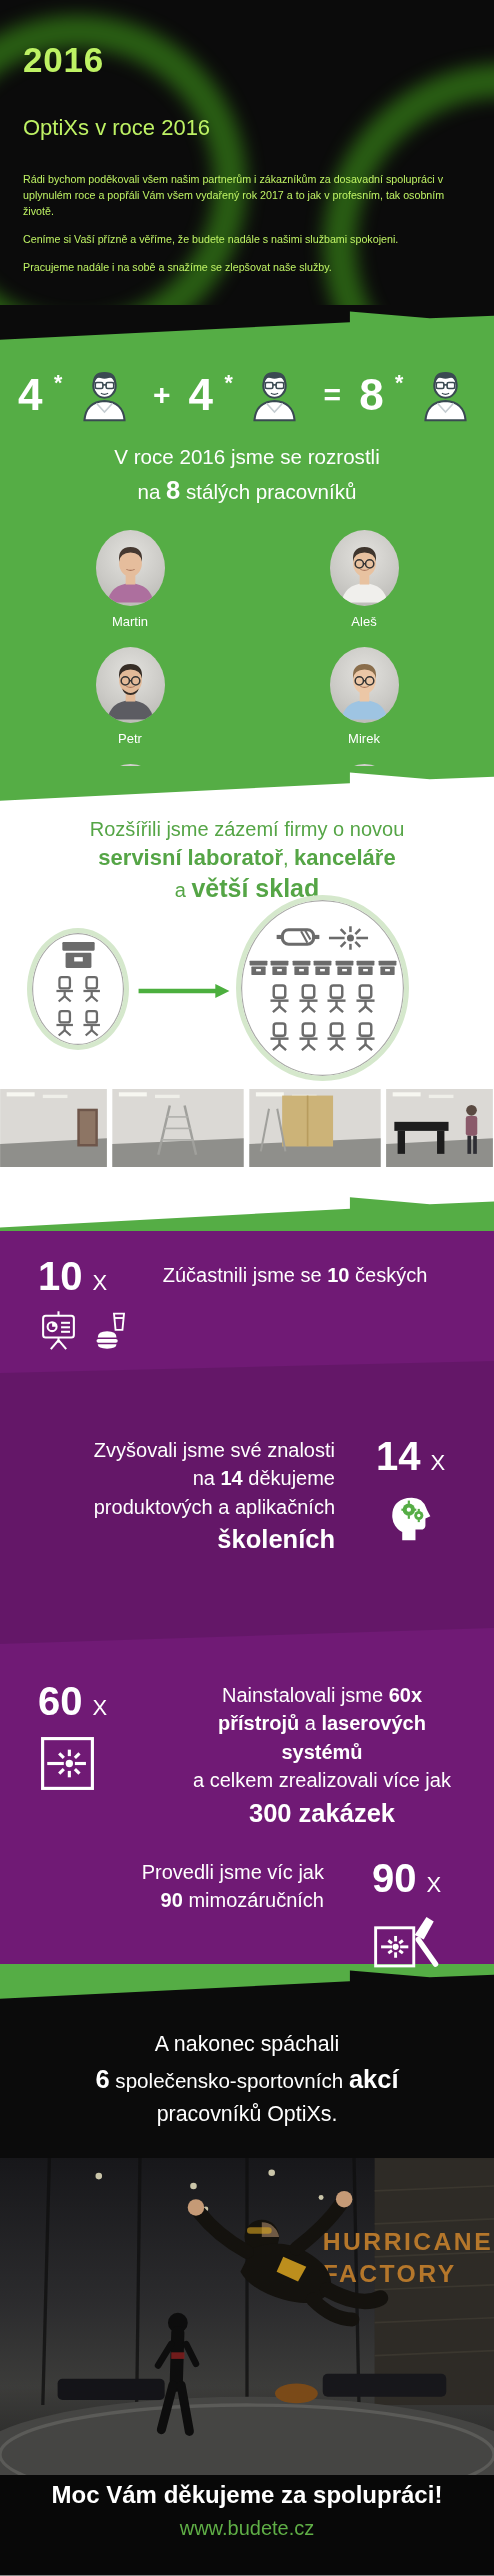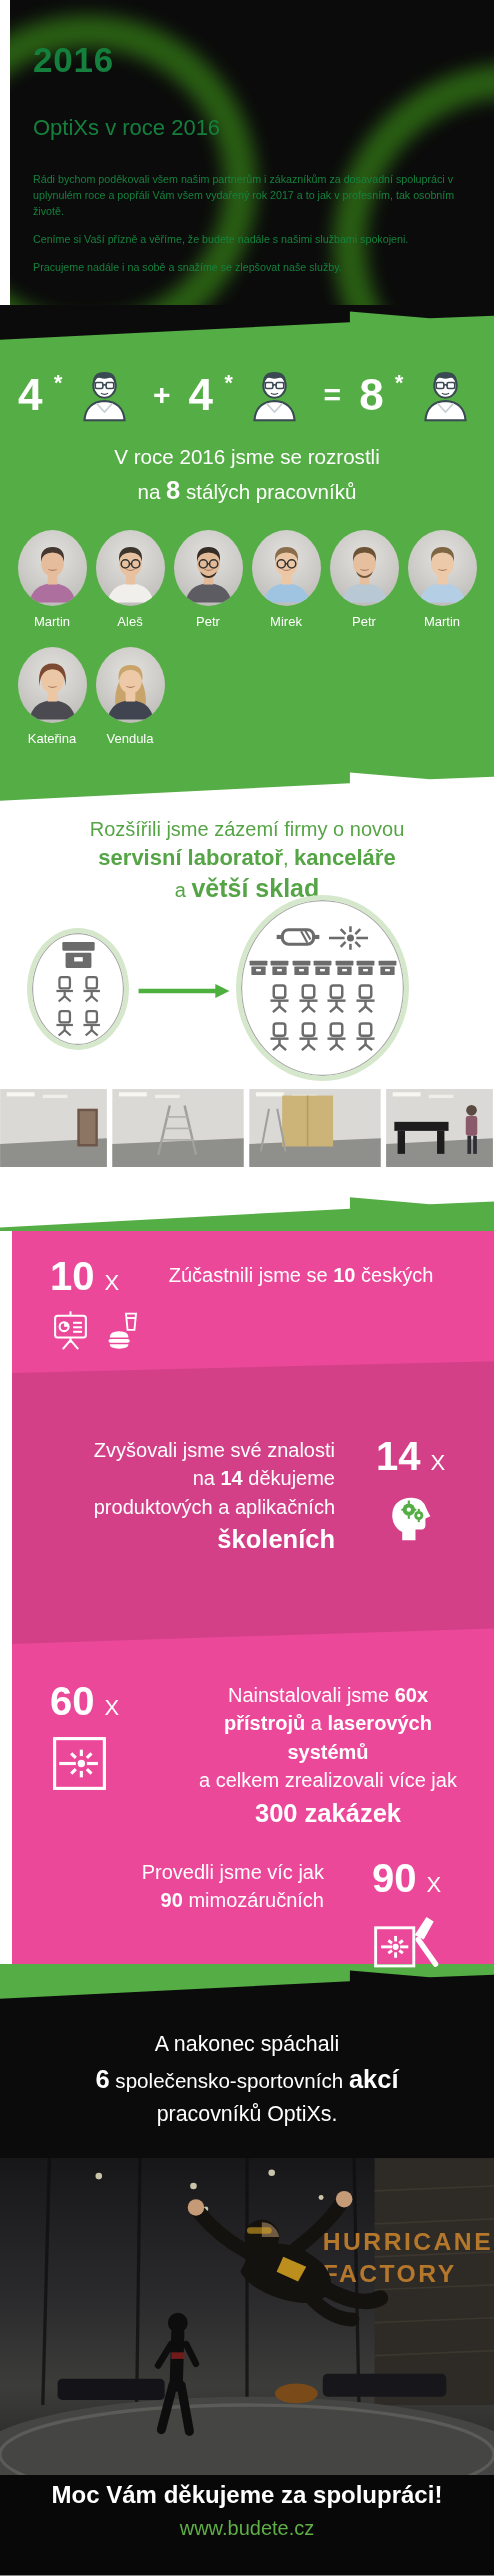--- a/index.html
+++ b/index.html
@@ -1,20 +1,20 @@
 <!DOCTYPE html>
 <html style="font-size:13px"><head>
 <meta charset="utf-8">
 <style>
   html,body{margin:0;padding:0;background:#888;}
   body{font-family:"Liberation Sans","DejaVu Sans",sans-serif;}
   #page{position:relative;width:494px;margin:0 auto;background:#fff;overflow:hidden;}
 
   
-  .header{position:relative;height:305px;background:#0b0b0b;overflow:hidden;color:#15803d;margin-left:10px;}
+  .header{position:relative;height:305px;background:#0b0b0b;overflow:hidden;color:#bef264;}
   .ring{position:absolute;border-radius:50%;border:33px solid #2f6d15;filter:blur(9px);opacity:.85;}
   .ring1{width:272px;height:272px;left:-91px;top:15px;}
   .ring2{width:296px;height:296px;left:323px;top:64px;}
   .header-inner{position:relative;z-index:2;padding:28px 23px 0 23px;}
   .year{font-size:35px;font-weight:bold;letter-spacing:0.8px;margin-top:11.5px;}
   .doc-title{font-size:22px;font-weight:400;margin-top:35px;}
   .intro{margin-top:30px;width:455px;font-size:10.7px;line-height:1.5;}
   .intro p{margin:0 0 12.4px 0;}
 
   
@@ -23,21 +23,21 @@
   
   .growth{height:423px;background:#55ad45;color:#fff;}
   .equation{display:flex;align-items:center;justify-content:center;gap:11.5px;padding-top:21.4px;}
   .eq-num{font-size:44px;font-weight:bold;line-height:1;}
   .eq-star{font-size:21.4px;font-weight:bold;position:relative;top:-11.5px;}
   .eq-op{font-size:30px;font-weight:bold;margin:0 6.6px;}
   .eq-icon{width:61px;height:61px;}
   .eq-icon svg{width:100%;height:100%;}
   .growth-heading{text-align:center;font-size:20.6px;line-height:1.45;margin-top:16.5px;}
   .growth-heading .b{font-weight:bold;font-size:25.5px;}
-  .team{display:grid;grid-template-columns:repeat(6,1fr);row-gap:18px;margin-top:21.4px;padding:0 13px;}
+  .team{display:grid;grid-template-columns:repeat(2,1fr);row-gap:18px;margin-top:21.4px;padding:0 13px;}
   .member{display:flex;flex-direction:column;align-items:center;}
   .avatar{width:69px;height:76px;border-radius:50%;overflow:hidden;
           background:radial-gradient(circle at 50% 35%,#e3e2de 0%,#cbcac6 55%,#b3b2ae 100%);}
   .avatar svg{width:100%;height:100%;display:block;}
   .member-name{font-size:13px;margin-top:8.2px;}
 
   
   .expansion{position:relative;height:386px;background:#ffffff;}
   .exp-heading{text-align:center;color:#55a546;padding-top:11.5px;line-height:1.35;}
   .exp-l1{font-size:20px;}
@@ -50,21 +50,21 @@
           align-items:center;justify-content:center;gap:7.4px;box-sizing:border-box;}
   .circle-before{left:27px;top:124px;width:102px;height:122px;}
   .circle-after{left:236px;top:91px;width:173px;height:186px;gap:8.2px;}
   .icon-row{display:flex;align-items:center;justify-content:center;gap:5.8px;}
   .exp-arrow{position:absolute;left:137px;top:178px;width:94px;height:18px;}
   .photostrip{position:absolute;left:0;bottom:23px;display:grid;grid-template-columns:107px 132px 132px 107px;gap:5px;}
   .photo{height:78px;overflow:hidden;}
   .photo svg{display:block;}
 
   
-  .stats{position:relative;height:733px;background:#ec4899;color:#fff;margin-left:12px;}
+  .stats{position:relative;height:733px;background:#701a75;color:#fff;}
   .stats-band{position:absolute;left:0;top:0;width:494px;height:733px;background:rgba(0,0,0,0.105);
               clip-path:polygon(0 142px,494px 130px,494px 397px,0 413px);pointer-events:none;}
   .stat{position:relative;display:flex;align-items:flex-start;box-sizing:border-box;z-index:2;}
   .count-col{display:flex;flex-direction:column;}
   .count-line{display:flex;align-items:baseline;gap:10px;}
   .count-num{font-size:40px;font-weight:bold;line-height:1;}
   .count-x{font-size:22px;}
   .s-icons{display:flex;gap:10px;margin-top:13px;align-items:flex-end;}
   .s-icons svg{display:block;}
   .txt{font-size:20px;line-height:1.42;}

